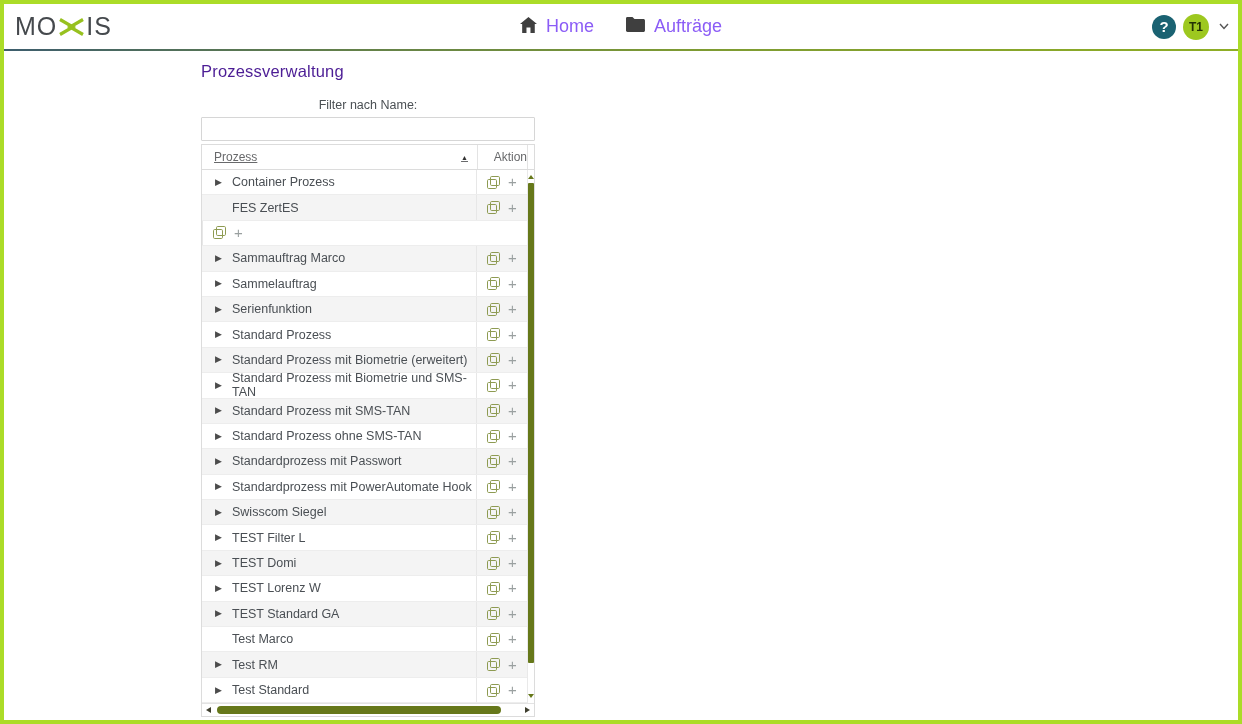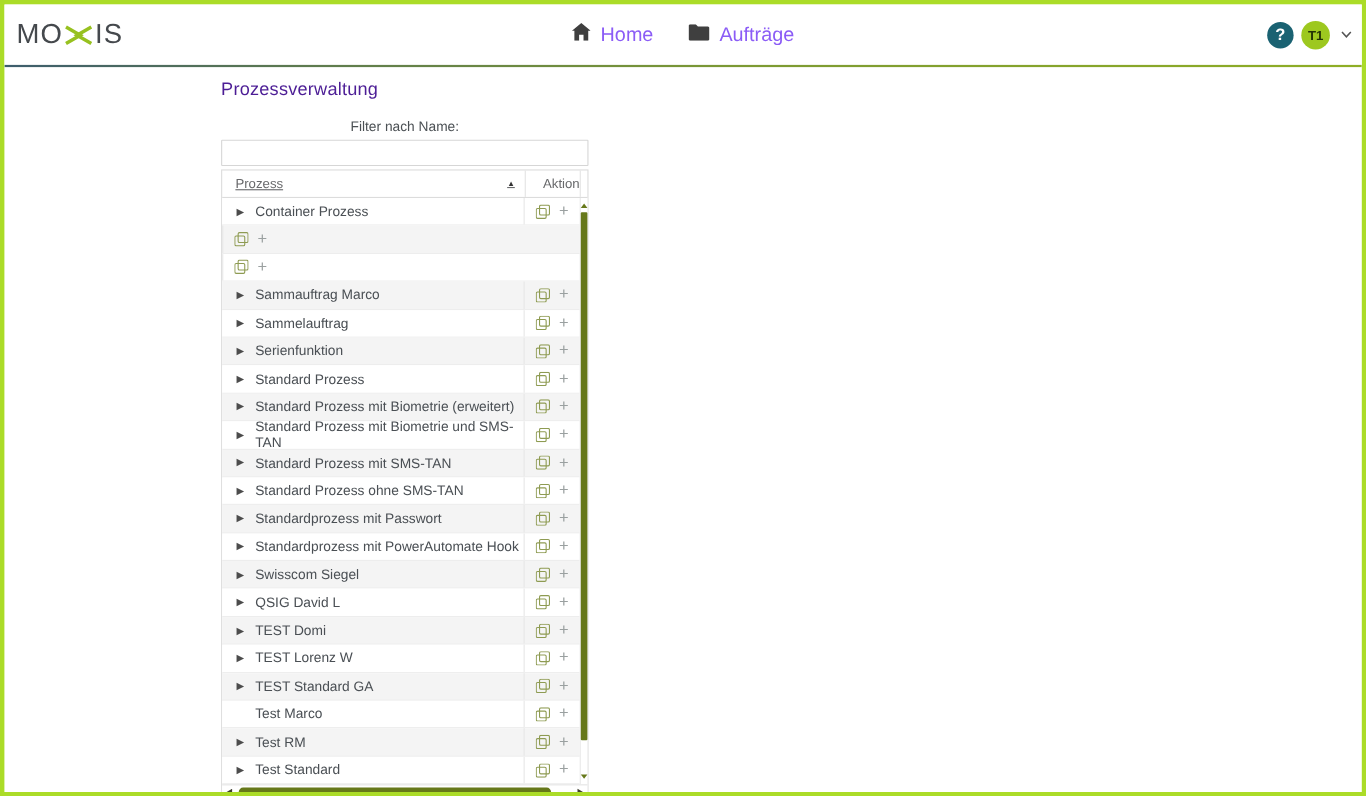--- a/index.html
+++ b/index.html
@@ -9,21 +9,21 @@
   .page {
     width:1242px; height:724px;
     border:4px solid #abdc28;
     background:#fff;
     position:relative;
     overflow:hidden;
   }
 
   
   .header {
-    height:55px;
+    height:45px;
     position:relative;
     display:flex; align-items:center;
     background:#fff;
   }
   .header::after {
     content:""; position:absolute; left:0; right:0; bottom:-2px; height:2px;
     background:linear-gradient(90deg, #3d5d6d 0%, #5d7a4f 22%, #7d9a33 55%, #8fae25 100%);
   }
   .logo { display:flex; align-items:center; margin-left:11px; user-select:none; }
   .logo-text { font-size:25px; font-weight:500; color:#45494d; letter-spacing:1px; }
@@ -213,20 +213,24 @@
         <svg width="13" height="13" viewBox="0 0 13 13">
           <rect x="3.5" y="0.5" width="9" height="9" rx="1.2" fill="none" stroke="#8e9b52"></rect>
           <rect x="0.5" y="3.5" width="9" height="9" rx="1.2" fill="none" stroke="#8e9b52"></rect>
         </svg>
       </span>
       <span class="plus-icon">+</span>
     </div>
   </div>
 
   <div class="trow alt">
+    <div class="cell-prozess">
+      <span class="caret" style="visibility: hidden;">▶</span>
+      <span class="row-label">FES ZertES</span>
+    </div>
     <div class="cell-aktion">
       <span class="copy-icon">
         <svg width="13" height="13" viewBox="0 0 13 13">
           <rect x="3.5" y="0.5" width="9" height="9" rx="1.2" fill="none" stroke="#8e9b52"></rect>
           <rect x="0.5" y="3.5" width="9" height="9" rx="1.2" fill="none" stroke="#8e9b52"></rect>
         </svg>
       </span>
       <span class="plus-icon">+</span>
     </div>
   </div>
@@ -415,21 +419,21 @@
           <rect x="0.5" y="3.5" width="9" height="9" rx="1.2" fill="none" stroke="#8e9b52"></rect>
         </svg>
       </span>
       <span class="plus-icon">+</span>
     </div>
   </div>
 
   <div class="trow">
     <div class="cell-prozess">
       <span class="caret">▶</span>
-      <span class="row-label">QSIG David L</span>
+      <span class="row-label">TEST Filter L</span>
     </div>
     <div class="cell-aktion">
       <span class="copy-icon">
         <svg width="13" height="13" viewBox="0 0 13 13">
           <rect x="3.5" y="0.5" width="9" height="9" rx="1.2" fill="none" stroke="#8e9b52"></rect>
           <rect x="0.5" y="3.5" width="9" height="9" rx="1.2" fill="none" stroke="#8e9b52"></rect>
         </svg>
       </span>
       <span class="plus-icon">+</span>
     </div>

